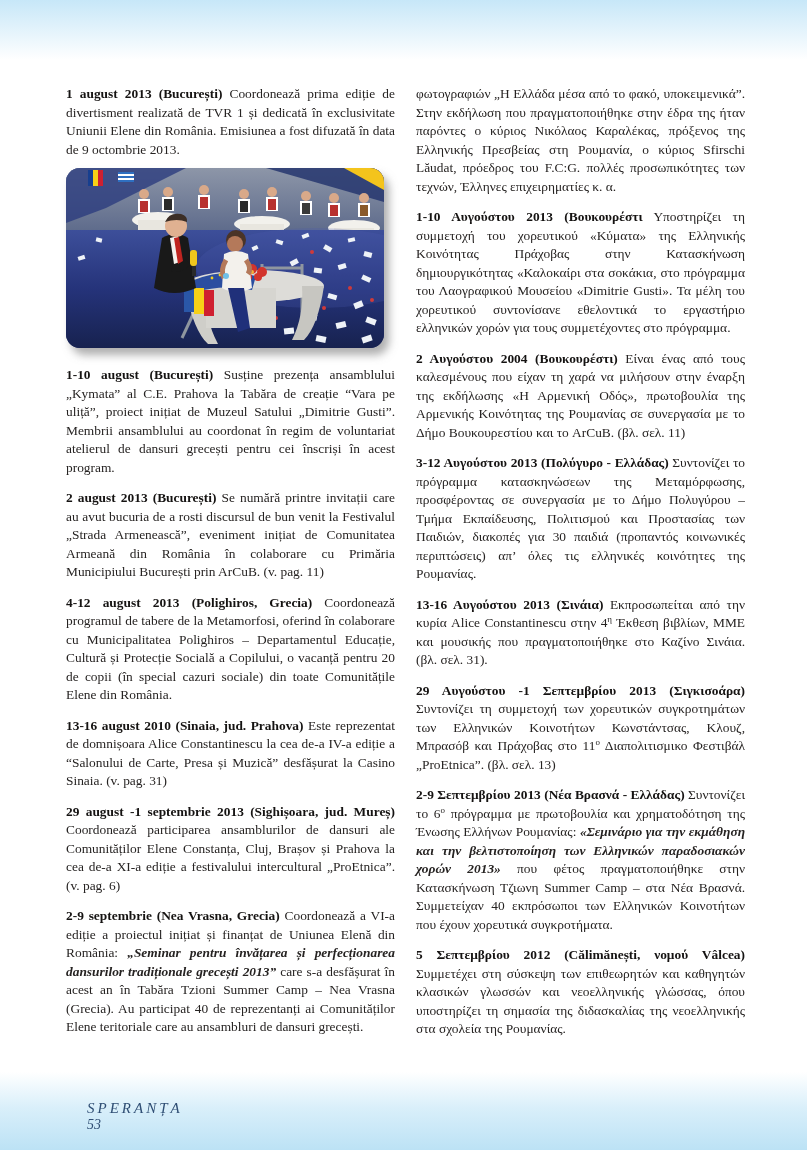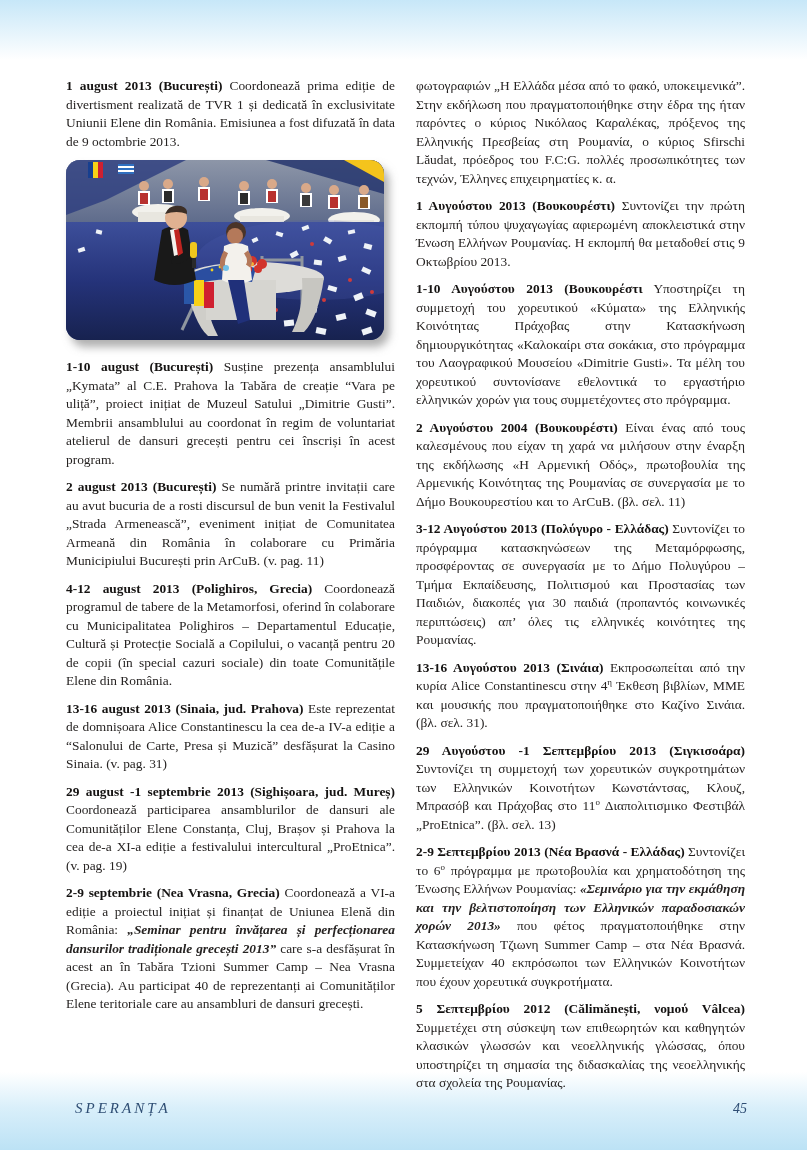--- a/index.html
+++ b/index.html
@@ -13,43 +13,44 @@
     color:#262322;
   }
   .content{
     position:absolute;top:73px;left:66px;
     width:679px;
     display:flex;gap:21px;
     z-index:2;
   }
   .col{width:329px;}
   .entry{
-    margin:4px 0 9px 0;
+    margin:12px 0 9px 0;
     font-size:13.4px;
     line-height:18.5px;
     text-align:justify;
     text-justify:inter-word;
   }
   .entry .lead{font-weight:bold;color:#151312;}
   .run-bi{font-weight:bold;font-style:italic;}
   .run-sup{font-size:9px;vertical-align:super;line-height:0;}
   figure.photo{
     margin:8px 2px 18px 0;
     width:318px;height:180px;
     border-radius:14px;
     overflow:hidden;
     box-shadow:5px 7px 9px rgba(110,110,110,.55);
     background:#203070;
   }
   figure.photo svg{display:block;width:100%;height:100%;}
   .footer{
-    position:absolute;left:0;right:0;top:1100px;
+    position:absolute;left:12px;right:0;top:1100px;
     padding:0 60px 0 75px;
     display:flex;justify-content:space-between;align-items:baseline;
     z-index:3;
+    flex-direction:column;
   }
   .footer .mag{
     font-style:italic;font-size:15px;letter-spacing:3px;
     color:#2f4e74;
   }
   .footer .pagenum{
     font-style:italic;font-size:14px;color:#2f4e74;
   }
 </style>
 </head>
@@ -215,37 +216,36 @@
             <circle cx="160" cy="108" r="3" fill="#6fc0e8"></circle>
             <path d="M162 120 l16 0 6 40 -12 4 Z" fill="#20307a"></path>
           </g>
         </svg>
       </figure>
 
       <div id="left-after">
           <p class="entry"><strong class="lead">1-10 august (București)</strong><span class="run-n"> Susține prezența ansamblului „Kymata” al C.E. Prahova la Tabăra de creație “Vara pe uliță”, proiect inițiat de Muzeul Satului „Dimitrie Gusti”. Membrii ansamblului au coordonat în regim de voluntariat atelierul de dansuri grecești pentru cei înscriși în acest program.</span></p>
           <p class="entry"><strong class="lead">2 august 2013 (București)</strong><span class="run-n"> Se numără printre invitații care au avut bucuria de a rosti discursul de bun venit la Festivalul „Strada Armenească”, eveniment inițiat de Comunitatea Armeană din România în colaborare cu Primăria Municipiului București prin ArCuB. (v. pag. 11)</span></p>
           <p class="entry"><strong class="lead">4-12 august 2013 (Polighiros, Grecia)</strong><span class="run-n"> Coordonează programul de tabere de la Metamorfosi, oferind în colaborare cu Municipalitatea Polighiros – Departamentul Educație, Cultură și Protecție Socială a Copilului, o vacanță pentru 20 de copii (în special cazuri sociale) din toate Comunitățile Elene din România.</span></p>
-          <p class="entry"><strong class="lead">13-16 august 2013 (Sinaia, jud. Prahova)</strong><span class="run-n"> Este reprezentat de domnișoara Alice Constantinescu la cea de-a IV-a ediție a “Salonului de Carte, Presa și Muzică” desfășurat la Casino Sinaia. (v. pag. 31)</span></p>
-          <p class="entry"><strong class="lead">29 august -1 septembrie 2013 (Sighișoara, jud. Mureș)</strong><span class="run-n"> Coordonează participarea ansamblurilor de dansuri ale Comunităților Elene Constanța, Cluj, Brașov și Prahova la cea de-a XI-a ediție a festivalului intercultural „ProEtnica”. (v. pag. 19)</span></p>
+          <p class="entry"><strong class="lead">13-16 august 2010 (Sinaia, jud. Prahova)</strong><span class="run-n"> Este reprezentat de domnișoara Alice Constantinescu la cea de-a IV-a ediție a “Salonului de Carte, Presa și Muzică” desfășurat la Casino Sinaia. (v. pag. 31)</span></p>
+          <p class="entry"><strong class="lead">29 august -1 septembrie 2013 (Sighișoara, jud. Mureș)</strong><span class="run-n"> Coordonează participarea ansamblurilor de dansuri ale Comunităților Elene Constanța, Cluj, Brașov și Prahova la cea de-a XI-a ediție a festivalului intercultural „ProEtnica”. (v. pag. 6)</span></p>
           <p class="entry"><strong class="lead">2-9 septembrie (Nea Vrasna, Grecia)</strong><span class="run-n"> Coordonează a VI-a ediție a proiectul inițiat și finanțat de Uniunea Elenă din România: </span><span class="run-bi">„Seminar pentru învățarea și perfecționarea dansurilor tradiționale grecești 2013”</span><span class="run-n"> care s-a desfășurat în acest an în Tabăra Tzioni Summer Camp – Nea Vrasna (Grecia). Au participat 40 de reprezentanți ai Comunităților Elene teritoriale care au ansambluri de dansuri grecești.</span></p>
         </div>
     </div>
 
     <div class="col" id="col-right">
         <p class="entry"><span class="run-n">φωτογραφιών „Η Ελλάδα μέσα από το φακό, υποκειμενικά”. Στην εκδήλωση που πραγματοποιήθηκε στην έδρα της ήταν παρόντες ο κύριος Νικόλαος Καραλέκας, πρόξενος της Ελληνικής Πρεσβείας στη Ρουμανία, ο κύριος Sfirschi Lăudat, πρόεδρος του F.C:G. πολλές προσωπικότητες των τεχνών, Έλληνες επιχειρηματίες κ. α.</span></p>
-        <p class="entry"><strong class="lead">1 Αυγούστου 2013 (Βουκουρέστι)</strong><span class="run-n"> Συντονίζει την πρώτη εκπομπή τύπου ψυχαγωγίας αφιερωμένη αποκλειστικά στην Ένωση Ελλήνων Ρουμανίας. Η εκπομπή θα μεταδοθεί στις 9 Οκτωβρίου 2013.</span></p>
         <p class="entry"><strong class="lead">1-10 Αυγούστου 2013 (Βουκουρέστι</strong><span class="run-n"> Υποστηρίζει τη συμμετοχή του χορευτικού «Κύματα» της Ελληνικής Κοινότητας Πράχοβας στην Κατασκήνωση δημιουργικότητας «Καλοκαίρι στα σοκάκια, στο πρόγραμμα του Λαογραφικού Μουσείου «Dimitrie Gusti». Τα μέλη του χορευτικού συντονίσανε εθελοντικά το εργαστήριο ελληνικών χορών για τους συμμετέχοντες στο πρόγραμμα.</span></p>
         <p class="entry"><strong class="lead">2 Αυγούστου 2004 (Βουκουρέστι)</strong><span class="run-n"> Είναι ένας από τους καλεσμένους που είχαν τη χαρά να μιλήσουν στην έναρξη της εκδήλωσης «Η Αρμενική Οδός», πρωτοβουλία της Αρμενικής Κοινότητας της Ρουμανίας σε συνεργασία με το Δήμο Βουκουρεστίου και το ArCuB. (βλ. σελ. 11)</span></p>
         <p class="entry"><strong class="lead">3-12 Αυγούστου 2013 (Πολύγυρο - Ελλάδας)</strong><span class="run-n"> Συντονίζει το πρόγραμμα κατασκηνώσεων της Μεταμόρφωσης, προσφέροντας σε συνεργασία με το Δήμο Πολυγύρου – Τμήμα Εκπαίδευσης, Πολιτισμού και Προστασίας των Παιδιών, διακοπές για 30 παιδιά (προπαντός κοινωνικές περιπτώσεις) απ’ όλες τις ελληνικές κοινότητες της Ρουμανίας.</span></p>
         <p class="entry"><strong class="lead">13-16 Αυγούστου 2013 (Σινάια)</strong><span class="run-n"> Εκπροσωπείται από την κυρία Alice Constantinescu στην 4</span><span class="run-sup">η</span><span class="run-n"> Έκθεση βιβλίων, ΜΜΕ και μουσικής που πραγματοποιήθηκε στο Καζίνο Σινάια. (βλ. σελ. 31).</span></p>
         <p class="entry"><strong class="lead">29 Αυγούστου -1 Σεπτεμβρίου 2013 (Σιγκισοάρα)</strong><span class="run-n"> Συντονίζει τη συμμετοχή των χορευτικών συγκροτημάτων των Ελληνικών Κοινοτήτων Κωνστάντσας, Κλουζ, Μπρασόβ και Πράχοβας στο 11</span><span class="run-sup">ο</span><span class="run-n"> Διαπολιτισμικο Φεστιβάλ „ProEtnica”. (βλ. σελ. 13)</span></p>
         <p class="entry"><strong class="lead">2-9 Σεπτεμβρίου 2013 (Νέα Βρασνά - Ελλάδας)</strong><span class="run-n"> Συντονίζει το 6</span><span class="run-sup">ο</span><span class="run-n"> πρόγραμμα με πρωτοβουλία και χρηματοδότηση της Ένωσης Ελλήνων Ρουμανίας: </span><span class="run-bi">«Σεμινάριο για την εκμάθηση και την βελτιστοποίηση των Ελληνικών παραδοσιακών χορών 2013»</span><span class="run-n"> που φέτος πραγματοποιήθηκε στην Κατασκήνωση Τζιωνη Summer Camp – στα Νέα Βρασνά. Συμμετείχαν 40 εκπρόσωποι των Ελληνικών Κοινοτήτων που έχουν χορευτικά συγκροτήματα.</span></p>
         <p class="entry"><strong class="lead">5 Σεπτεμβρίου 2012 (Călimănești, νομού Vâlcea)</strong><span class="run-n"> Συμμετέχει στη σύσκεψη των επιθεωρητών και καθηγητών κλασικών γλωσσών και νεοελληνικής γλώσσας, όπου υποστηρίζει τη σημασία της διδασκαλίας της νεοελληνικής στα σχολεία της Ρουμανίας.</span></p>
       </div>
   </div>
 
   <div class="footer">
     <span class="mag">SPERANȚA</span>
-    <span class="pagenum">45</span>
+    <span class="pagenum">53</span>
   </div>
 
 </div>
 
 </body></html>

